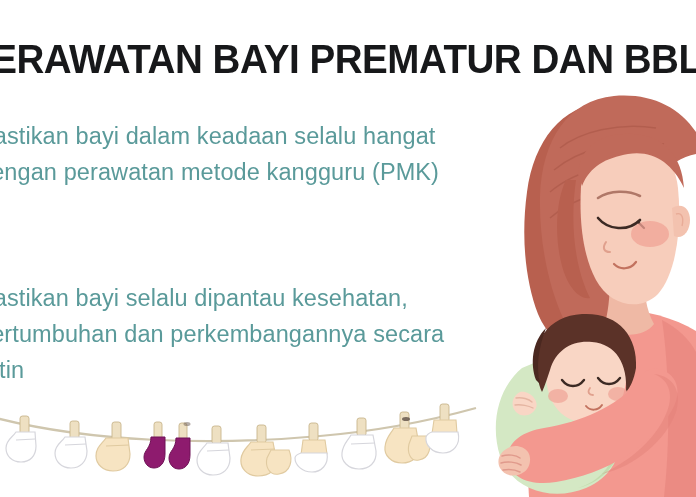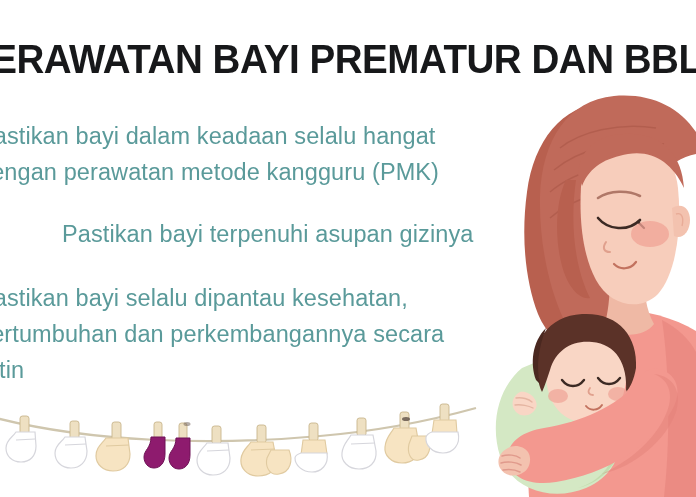--- a/index.html
+++ b/index.html
@@ -72,21 +72,20 @@
 </head>
 <body>
 
 <div id="poster">
 
   <div class="title">PERAWATAN BAYI PREMATUR DAN BBLR</div>
 
   <div class="body-text para-1">Pastikan bayi dalam keadaan selalu hangat
 dengan perawatan metode kangguru (PMK)</div>
 
-  <div class="body-text para-2">Pastikan bayi terpenuhi asupan gizinya</div>
 
   <div class="body-text para-3">Pastikan bayi selalu dipantau kesehatan,
 pertumbuhan dan perkembangannya secara
 rutin</div>
 
   <div class="illustration">
     <svg width="210" height="409" viewBox="0 0 210 409" xmlns="http://www.w3.org/2000/svg">
 
       <path d="M96 236 C70 250 52 284 46 330 C41 372 42 392 43 409 L210 409 L210 243 C186 228 150 220 126 222 Z" fill="#f3988f"></path>
 

